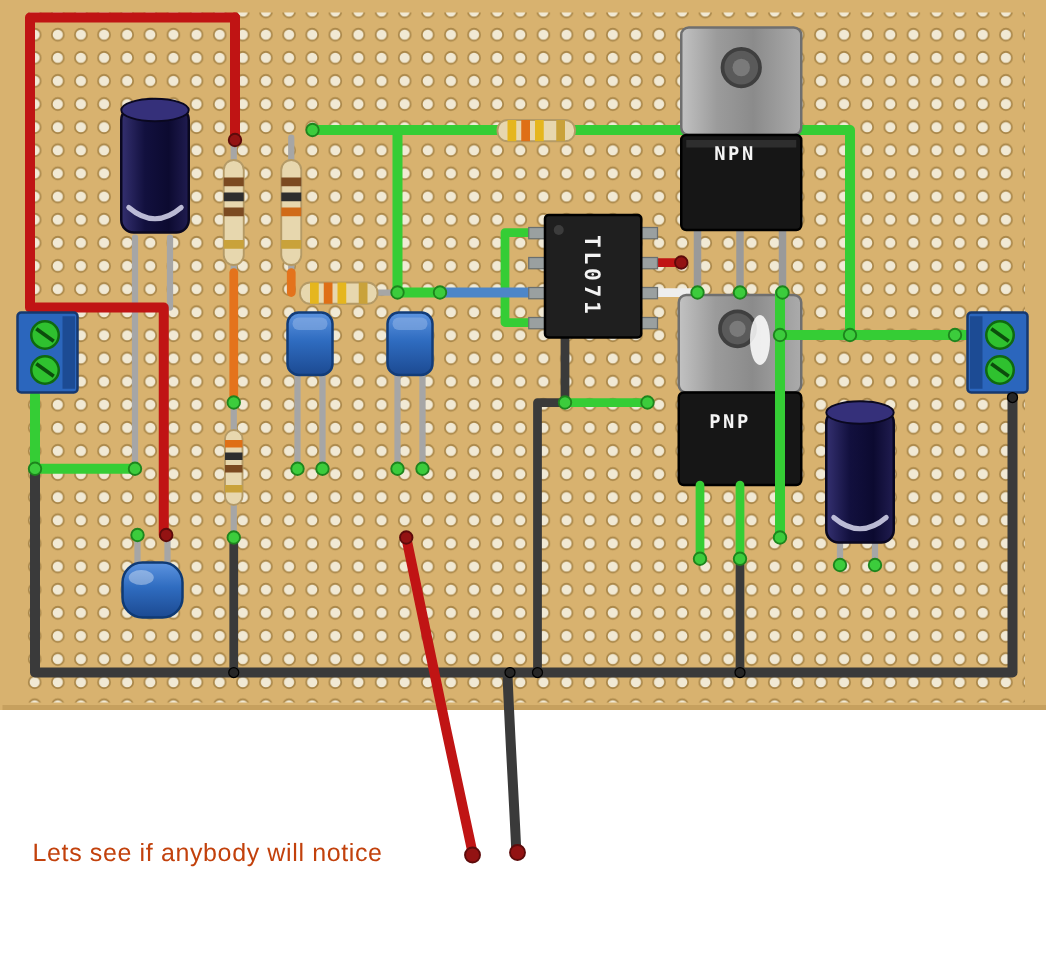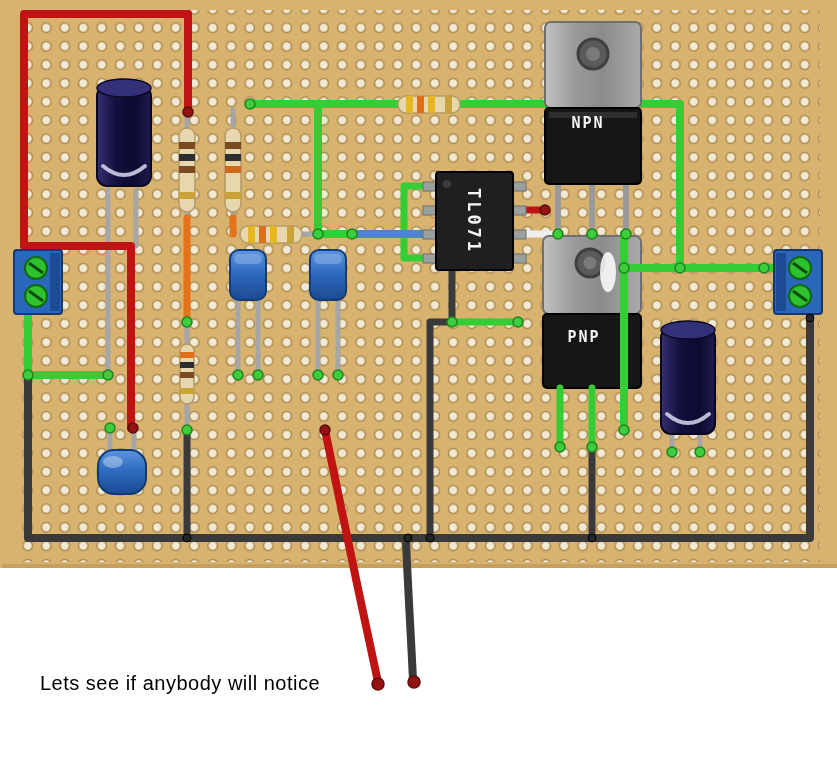--- a/index.html
+++ b/index.html
@@ -1,19 +1,19 @@
 <!DOCTYPE html>
 <html><head>
 <meta charset="utf-8">
 <style>
   html,body{margin:0;padding:0;background:#ffffff;}
   .stage{position:relative;width:837px;height:768px;background:#ffffff;overflow:hidden;
          font-family:"Liberation Sans",sans-serif;}
   .stage svg{position:absolute;left:0;top:0;}
-  .caption{position:absolute;left:40px;top:672px;font-size:20px;color:#000000;letter-spacing:.5px;}
+  .caption{position:absolute;left:26px;top:672px;font-size:20px;color:#c2410c;letter-spacing:.5px;}
   .wire{fill:none;stroke-linecap:round;stroke-linejoin:round;stroke-width:8;}
   .thin{stroke-width:7;}
   .lead{fill:none;stroke:#a6a6a6;stroke-width:5;stroke-linecap:round;}
   .leg{fill:none;stroke:#9a9a9a;stroke-width:6;stroke-linecap:round;}
   .w-red{stroke:#c01414}.w-green{stroke:#35cd35}.w-black{stroke:#3a3a3a}
   .w-blue{stroke:#4d86c8}.w-white{stroke:#eeeeee}.w-orange{stroke:#e4731c}
   .joint{fill:#3ccc3c;stroke:#1d851d;stroke-width:1.5;}
   .rdot{fill:#931313;stroke:#5d0b0b;stroke-width:1.5;}
   .kdot{fill:#262626;stroke:#000000;stroke-width:1;}
   .lbl{fill:#f4f4f4;font-weight:bold;font-family:"DejaVu Sans Mono","Liberation Mono",monospace;}

